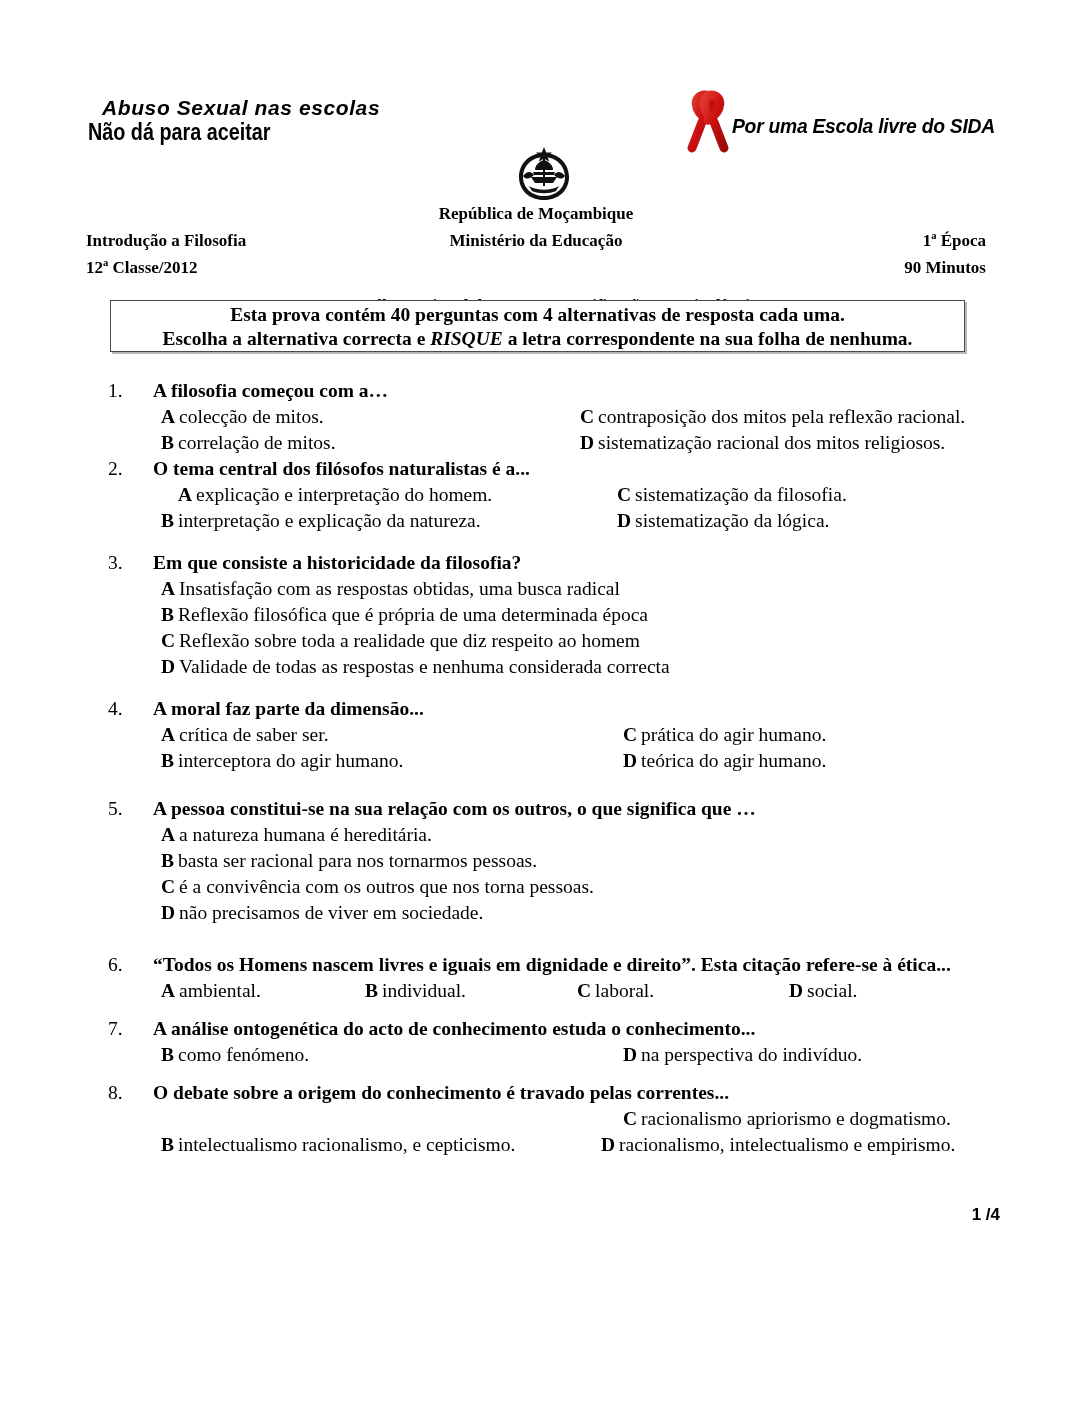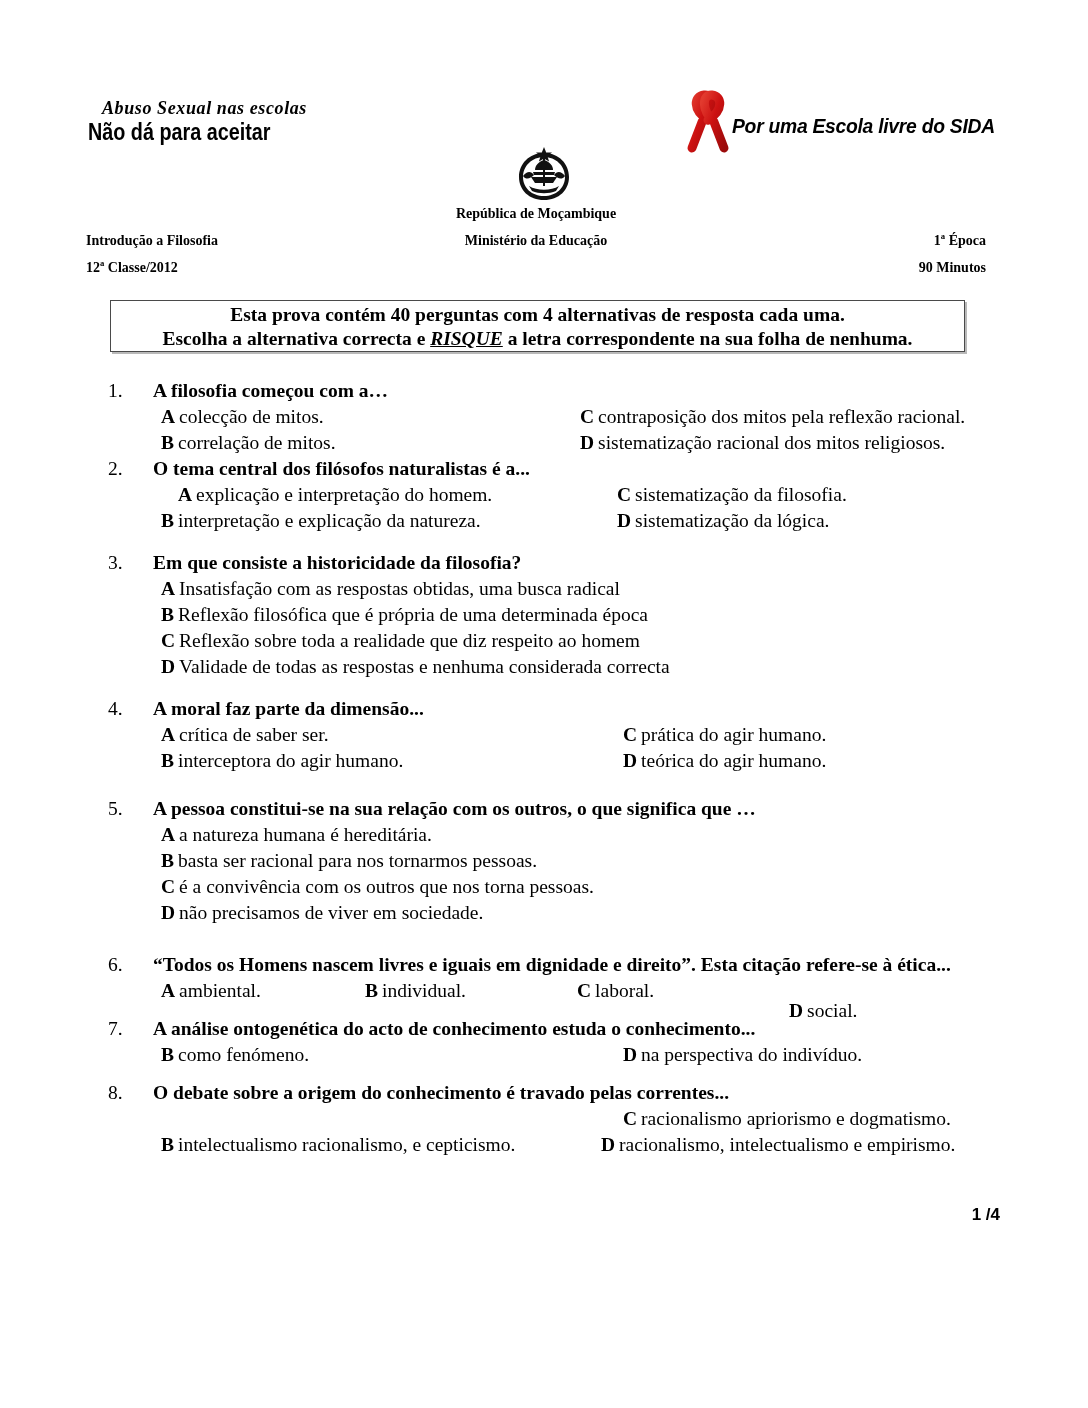--- a/index.html
+++ b/index.html
@@ -23,24 +23,24 @@
   }
 
   
   .banner-left {
     position: absolute;
     left: 88px;
     top: 98px;
     width: 420px;
   }
   .banner-left .line1 {
-    font-family: Liberation Serif, serif;
+    font-family: Liberation Sans, sans-serif;
     font-style: italic;
     font-weight: bold;
-    font-size: 18px;
+    font-size: 21px;
     letter-spacing: 0.6px;
     padding-left: 14px;
     line-height: 20px;
     white-space: nowrap;
   }
   .banner-left .line2 {
     font-family: "Liberation Sans Narrow", "Liberation Sans", sans-serif;
     font-weight: bold;
     font-size: 23px;
     line-height: 26px;
@@ -87,21 +87,21 @@
     height: 56px;
   }
 
   
   .title-block {
     position: absolute;
     left: 86px;
     top: 201px;
     width: 900px;
     font-weight: bold;
-    font-size: 14px;
+    font-size: 17px;
   }
   .title-center {
     text-align: center;
     line-height: 26px;
     white-space: nowrap;
   }
   .title-row {
     position: relative;
     height: 27px;
     line-height: 27px;
@@ -127,21 +127,21 @@
     border: 1.5px solid #4a4a4a;
     box-shadow: 2px 2px 0 #b9b9b9;
     background: #ffffff;
     box-sizing: border-box;
     text-align: center;
     font-weight: bold;
     font-size: 19.5px;
     padding-top: 2px;
   }
   .instruction-box .ln { line-height: 24px; white-space: nowrap; }
-  .instruction-box i { font-style: italic; text-decoration: underline; }
+  .instruction-box i { font-style: italic; }
 
   
   .questions {
     position: absolute;
     left: 108px;
     top: 378px;
     width: 890px;
     font-size: 19.5px;
   }
   .q { position: relative; }
@@ -349,21 +349,21 @@
       <div class="q">
         <div class="q-head">
           <span class="q-num">6.</span>
           <span class="q-text">“Todos os Homens nascem livres e iguais em dignidade e direito”. Esta citação refere-se à ética...</span>
         </div>
         <div class="opts">
           <div class="opt-line">
             <span class="opt" style="left: 8px;"><span class="ltr">A</span><span>ambiental.</span></span>
             <span class="opt" style="left: 212px;"><span class="ltr">B</span><span>individual.</span></span>
             <span class="opt" style="left: 424px;"><span class="ltr">C</span><span>laboral.</span></span>
-            <span class="opt" style="left: 636px; margin-top: 20px;"><span class="ltr">D</span><span>social.</span></span>
+            <span class="opt" style="left: 636px;"><span class="ltr">D</span><span>social.</span></span>
           </div>
         </div>
       </div>
       <div style="height: 12px;"></div>
       <div class="q">
         <div class="q-head">
           <span class="q-num">7.</span>
           <span class="q-text">A análise ontogenética do acto de conhecimento estuda o conhecimento...</span>
         </div>
         <div class="opts">

